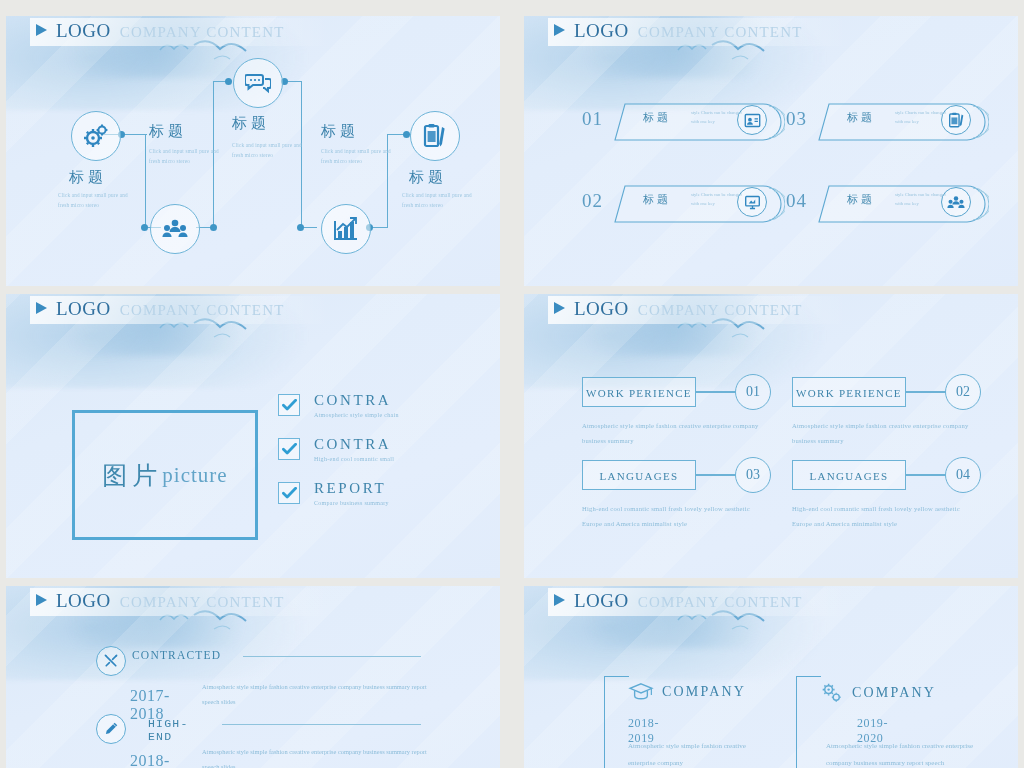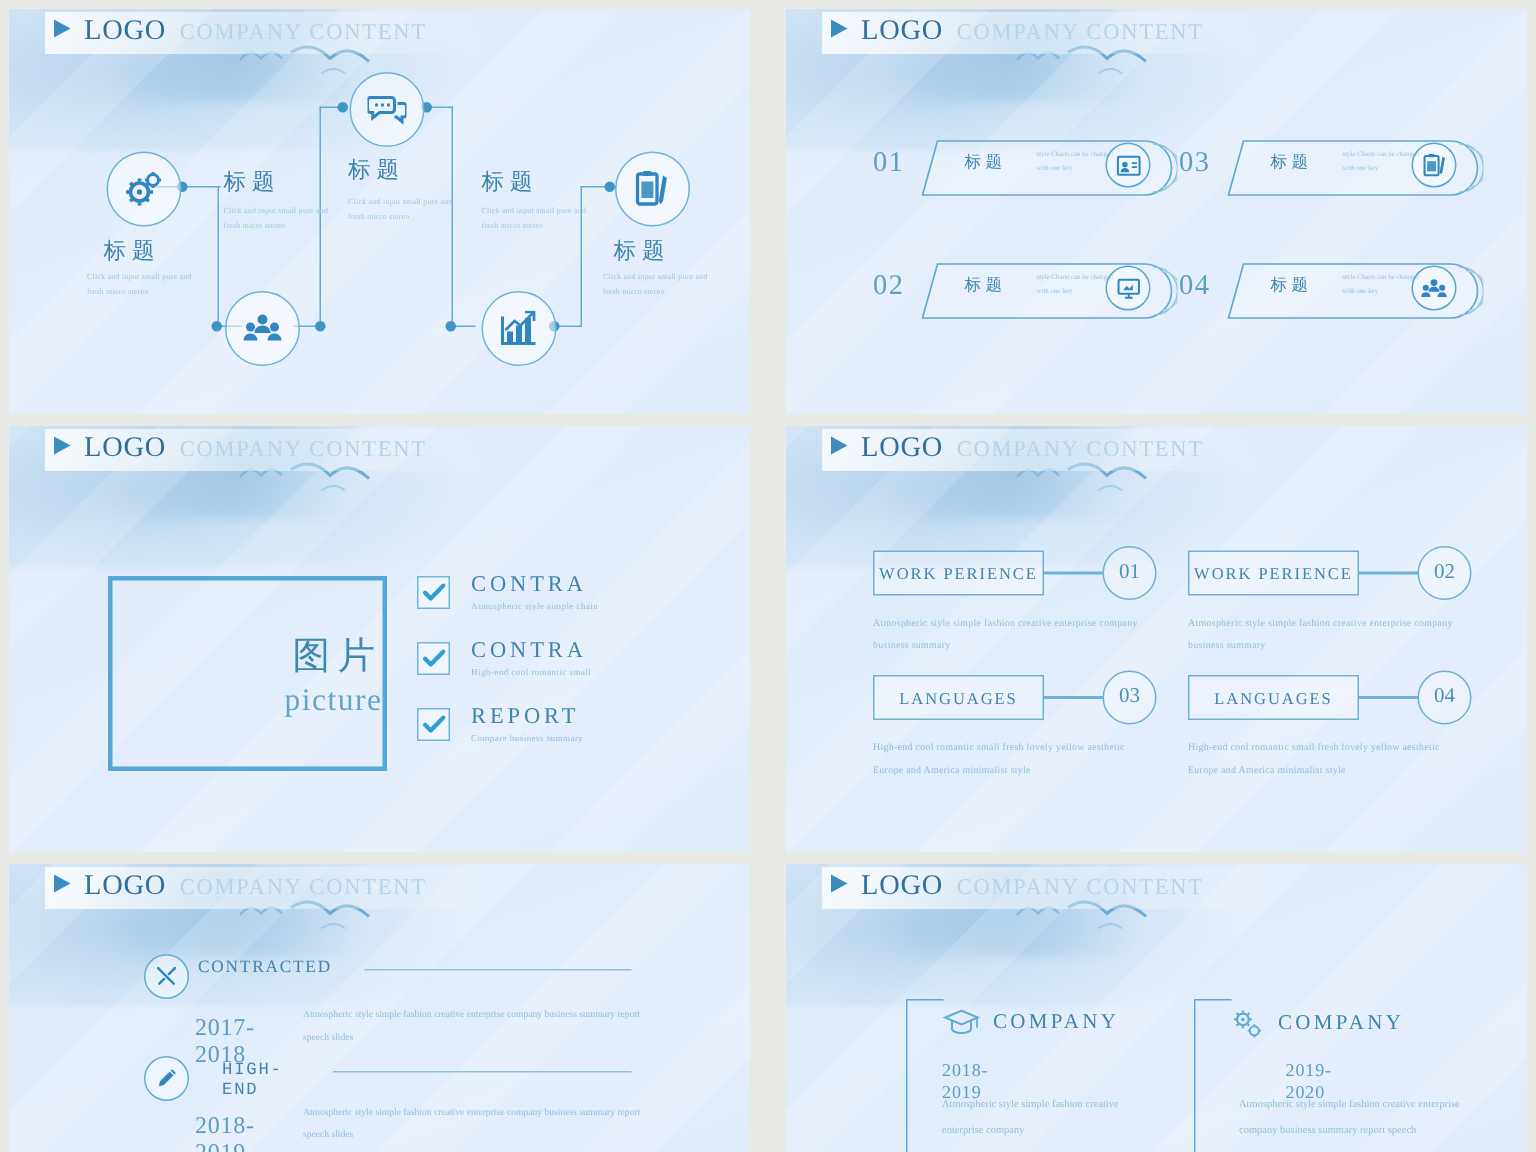--- a/index.html
+++ b/index.html
@@ -7,21 +7,21 @@
     width:1024px;height:768px;overflow:hidden;
     background:#e9e9e6;
     font-family:"Liberation Serif", serif;
   }
   .grid{
     width:1024px;height:768px;
     display:grid;
     grid-template-columns:1fr 1fr;
     grid-template-rows:270px 284px 214px;
     gap:8px 24px;
-    padding:6px 6px 0 6px;
+    padding:16px 6px 0 6px;
     box-sizing:border-box;
   }
   .slide{
     position:relative;
     background:
       linear-gradient(160deg,#dce9f9 0%,#e2edfb 35%,#e4eefc 70%,#e1ecfb 100%);
     overflow:hidden;
   }
   
   .slide .wm{
@@ -103,23 +103,23 @@
     position:absolute;left:30px;top:8px;font-size:11px;color:#3e86ad;letter-spacing:3px;
   }
   .cap-sub{
     position:absolute;left:78px;top:7px;font-size:4.6px;color:#9ac4de;line-height:1.9;width:58px;
   }
   .cap-icon{position:absolute;right:18px;top:3px;width:28px;height:28px;
     border:1.2px solid #59a5ce;border-radius:50%;display:flex;align-items:center;justify-content:center;
     background:rgba(255,255,255,.35);}
   
   .pic-box{
-    position:absolute;left:66px;top:100px;width:180px;height:124px;
-    border:3px solid #53a8d4;display:flex;flex-direction:column;
-    align-items:flex-end;justify-content:center;z-index:3;
+    position:absolute;left:66px;top:116px;width:180px;height:124px;
+    border:3px solid #53a8d4;display:flex;flex-direction:row;
+    align-items:center;justify-content:center;z-index:3;
   }
   .pic-cn{font-size:25px;color:#3f88ae;letter-spacing:5px;}
   .pic-en{font-size:21px;color:#62a4c8;letter-spacing:1px;margin-top:1px;}
   .check-list{position:absolute;left:272px;top:98px;z-index:3;}
   .check-item{display:flex;align-items:flex-start;gap:14px;margin-bottom:18px;}
   .chk{
     width:20px;height:20px;border:1.5px solid #6fb6db;background:rgba(255,255,255,.45);
     display:flex;align-items:center;justify-content:center;flex:none;margin-top:2px;
   }
   .ci-title{font-size:15px;color:#3f85ab;letter-spacing:2.6px;}

